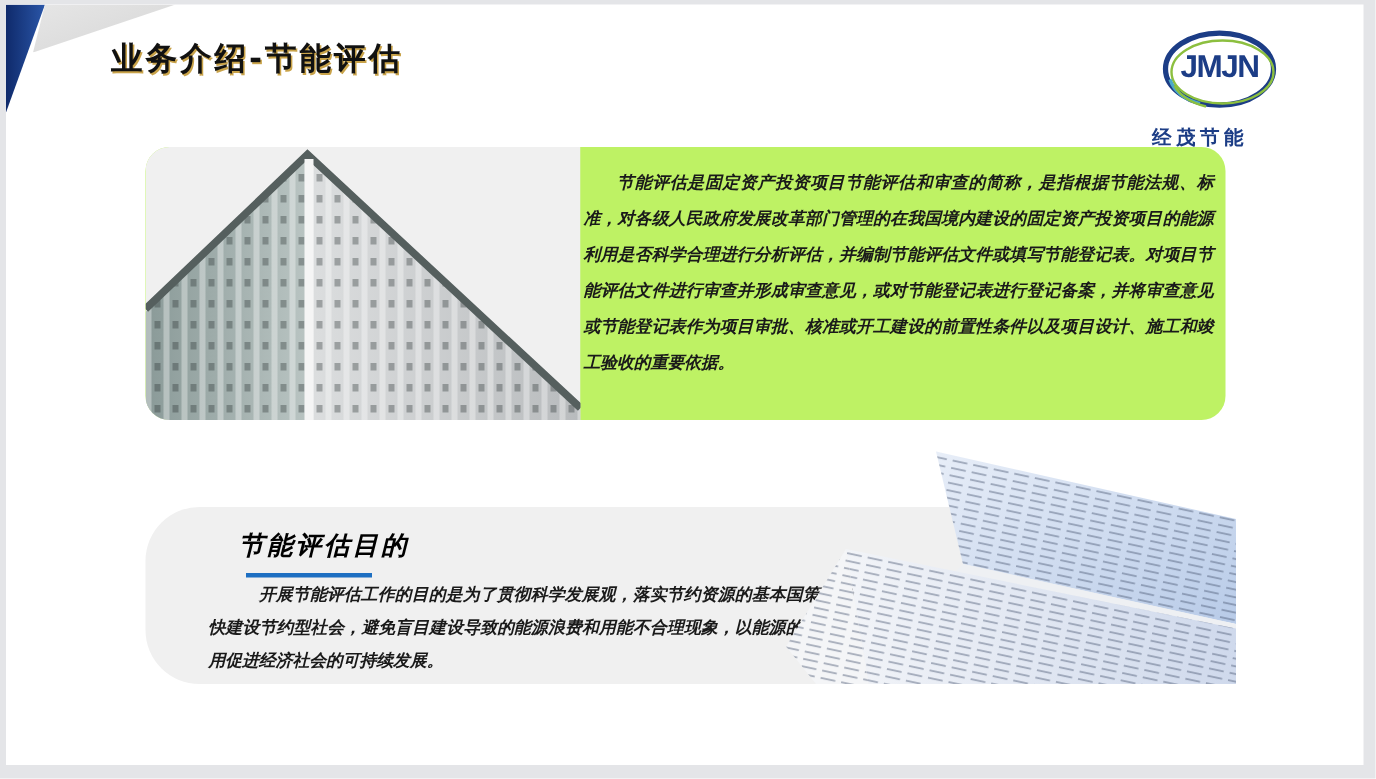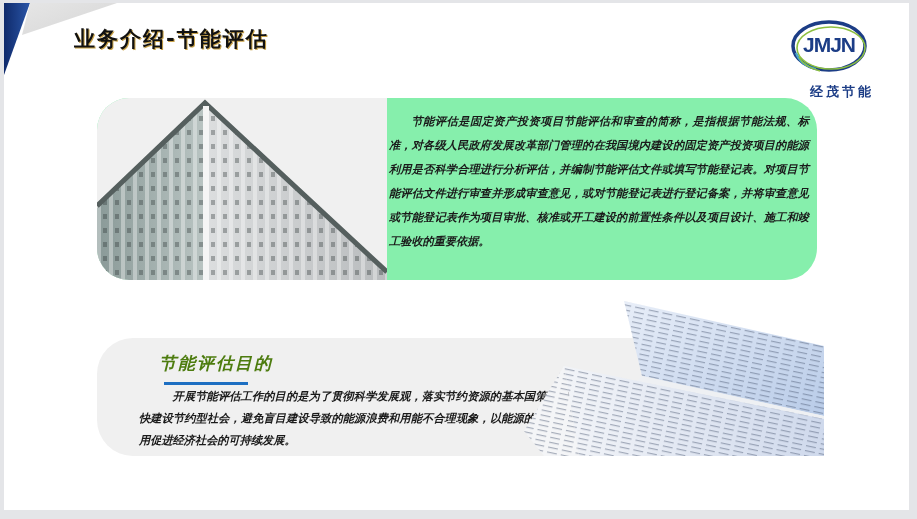--- a/index.html
+++ b/index.html
@@ -10,38 +10,38 @@
     .accent-blue-grad { position: absolute; left: 0; top: 0; width: 26px; height: 72px;
       background: linear-gradient(90deg, #0f2a6b 0%, #2a56a8 100%);
       clip-path: polygon(0 0, 100% 0, 0 100%); }
     .accent-gray { position: absolute; left: 18px; top: 0; width: 95px; height: 32px;
       background: linear-gradient(160deg, #e6e6e6 0%, #d5d5d5 100%);
       clip-path: polygon(8px 0, 100% 0, 0 100%); }
 
     .page-title { position: absolute; left: 70px; top: 22px; font-size: 21px; font-weight: 900;
       color: #111; letter-spacing: 2px; text-shadow: 1px 1px 0 #c9a34a; }
 
-    .logo { position: absolute; left: 780px; top: 14px; width: 90px; height: 86px; }
+    .logo { position: absolute; left: 764px; top: 14px; width: 90px; height: 86px; }
     .logo-ring { position: absolute; left: 6px; top: 2px; width: 78px; height: 54px; }
     .logo-text { position: absolute; left: 0; top: 16px; width: 90px; text-align: center;
       font-family: "Liberation Sans", sans-serif; font-weight: 900; font-size: 21px; color: #1c3d86; letter-spacing: -1px; }
-    .logo-cn { position: absolute; left: 0; top: 66px; width: 90px; text-align: right;
+    .logo-cn { position: absolute; left: 0; top: 66px; width: 90px; text-align: left;
       font-size: 13px; color: #1c3d86; letter-spacing: 3px; font-weight: bold; }
 
     .card1 { position: absolute; left: 93px; top: 95px; width: 720px; height: 182px;
-      background: #86efac; border-radius: 32px; overflow: hidden; }
+      background: #bef264; border-radius: 16px; overflow: hidden; }
     .card1-photo { position: absolute; left: 0; top: 0; width: 290px; height: 182px; }
     .card1-text { position: absolute; left: 292px; top: 12px; width: 420px;
       font-size: 11.2px; line-height: 24px; color: #1a1a1a; font-weight: bold; font-style: italic;
       text-align: justify; text-indent: 2em; }
 
     .card2 { position: absolute; left: 93px; top: 335px; width: 720px; height: 118px;
       background: #f0f0f0; border-radius: 36px; overflow: hidden; }
     .card2-title { position: absolute; left: 62px; top: 14px; font-size: 17px; font-weight: 900;
-      color: #4d7c0f; font-style: italic; letter-spacing: 2px; }
+      color: #000000; font-style: italic; letter-spacing: 2px; }
     .card2-underline { position: absolute; left: 67px; top: 44px; width: 84px; height: 3px; background: #1d6fc2; }
     .card2-text { position: absolute; left: 6px; top: 48px; width: 430px;
       font-size: 11.2px; line-height: 22px; color: #1a1a1a; font-weight: bold; font-style: italic;
       text-align: justify; text-indent: 3em; margin-left: 36px; }
 
     .facade { position: absolute; left: 520px; top: 288px; width: 300px; height: 165px; }
   </style>
 </head>
 <body>
 

